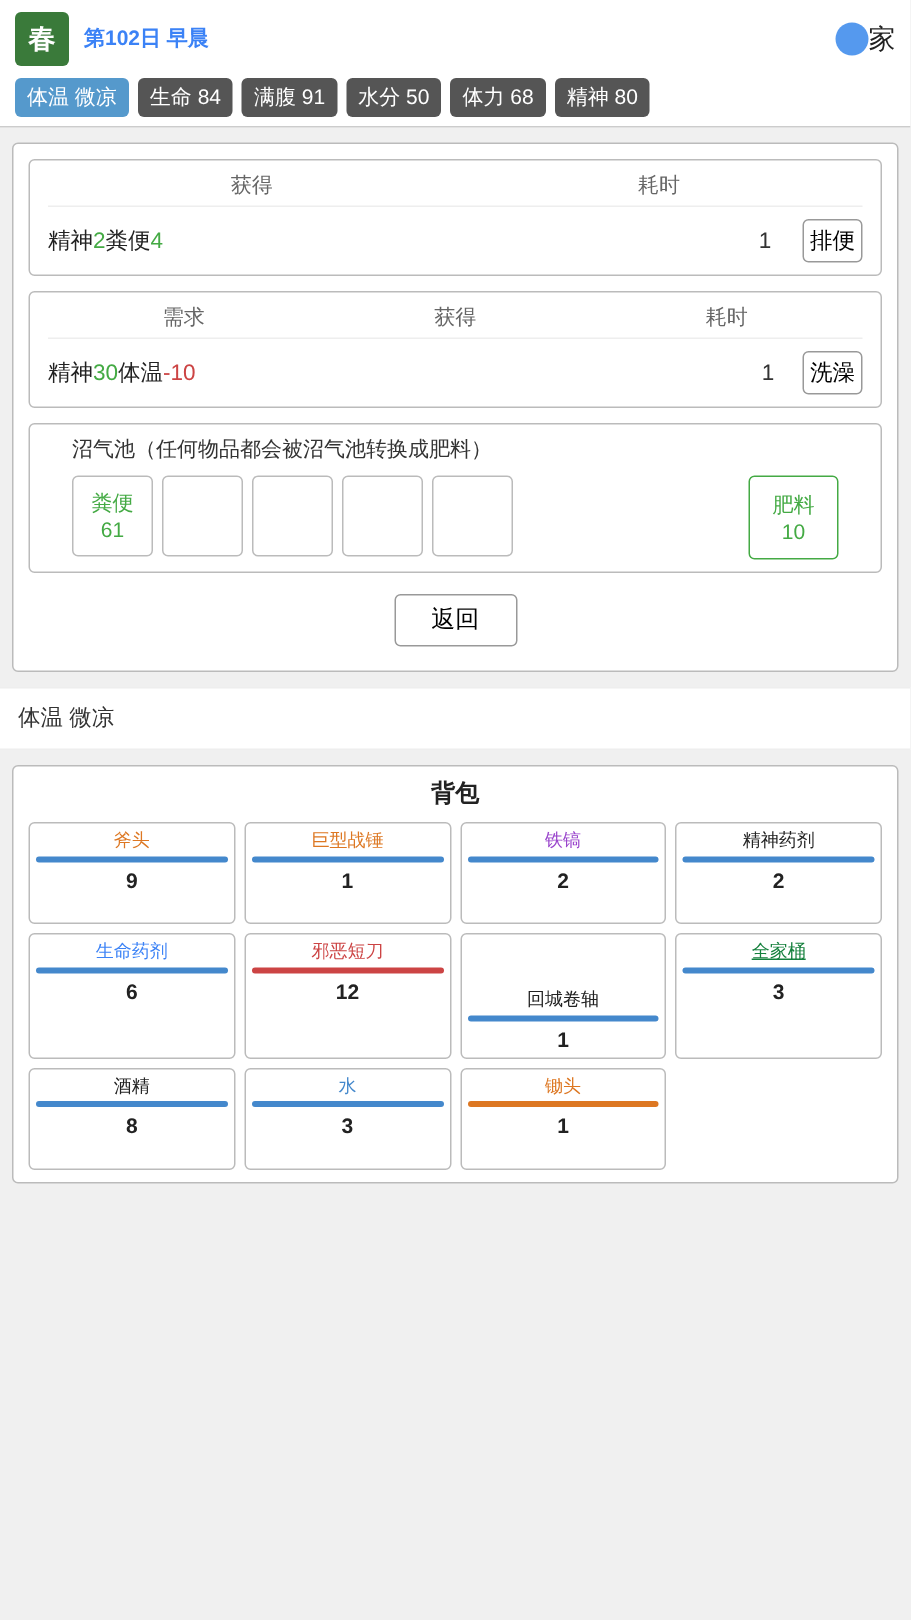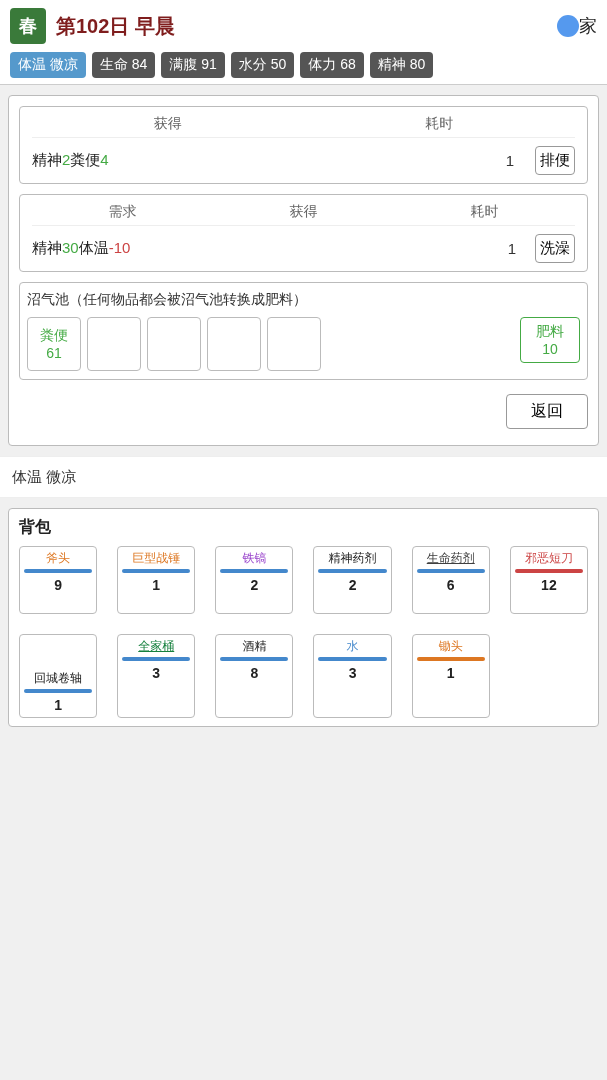--- a/index.html
+++ b/index.html
@@ -30,23 +30,23 @@
       font-weight: bold;
       width: 36px;
       height: 36px;
       display: flex;
       align-items: center;
       justify-content: center;
       border-radius: 4px;
       margin-right: 10px;
     }
     .day-title {
-      font-size: 20px;
+      font-size: 14px;
       font-weight: bold;
-      color: #7f1d1d;
+      color: #3b82f6;
       flex: 1;
     }
     .circle-blue {
       width: 22px;
       height: 22px;
       border-radius: 50%;
       background: #5599ee;
       margin-left: 10px;
     }
     .home-label {
@@ -147,21 +147,21 @@
     }
     .needs-col {
       flex: 1;
       font-size: 15px;
     }
 
     
     .biogas-panel {
       border: 1px solid #bbb;
       border-radius: 4px;
-      padding: 8px 7px;
+      padding: 8px 28px;
       margin-bottom: 10px;
     }
     .biogas-title {
       font-size: 14px;
       color: #333;
       margin-bottom: 8px;
     }
     .biogas-items {
       display: flex;
       gap: 6px;
@@ -179,33 +179,33 @@
       font-size: 14px;
     }
     .biogas-slot.filled {
       color: #44aa44;
     }
     .biogas-output {
       margin-left: auto;
       border: 1px solid #44aa44;
       border-radius: 4px;
       width: 60px;
-      height: 46px;
+      height: 56px;
       display: flex;
       flex-direction: column;
       align-items: center;
       justify-content: center;
       font-size: 14px;
       color: #44aa44;
     }
 
     
     .return-row {
       display: flex;
-      justify-content: flex-end;
+      justify-content: center;
       padding: 4px 0 6px 0;
     }
     .return-btn {
       border: 1px solid #999;
       border-radius: 4px;
       padding: 6px 24px;
       background: #fff;
       font-size: 16px;
       cursor: pointer;
     }
@@ -223,29 +223,30 @@
 
     
     .backpack-panel {
       background: #fff;
       margin: 10px 8px;
       border: 1px solid #bbb;
       border-radius: 4px;
       padding: 8px 10px;
     }
     .backpack-title {
+      text-align: center;
       font-size: 16px;
       font-weight: bold;
       margin-bottom: 8px;
       color: #222;
     }
     .backpack-grid {
       display: grid;
-      grid-template-columns: repeat(6, 1fr);
-      gap: 20px;
+      grid-template-columns: repeat(4, 1fr);
+      gap: 6px;
     }
     .item-card {
       border: 1px solid #bbb;
       border-radius: 4px;
       padding: 4px 4px 4px 4px;
       display: flex;
       flex-direction: column;
       align-items: center;
       min-height: 68px;
     }
@@ -365,21 +366,21 @@
         <div class="item-name" style="color: rgb(153, 68, 204);">铁镐</div>
         <div class="item-bar" style="background: rgb(68, 136, 204);"></div>
         <div class="item-count">2</div>
       </div>
       <div class="item-card">
         <div class="item-name" style="color: rgb(34, 34, 34);">精神药剂</div>
         <div class="item-bar" style="background: rgb(68, 136, 204);"></div>
         <div class="item-count">2</div>
       </div>
       <div class="item-card">
-        <div class="item-name" style="color: #404040; text-decoration: underline;">生命药剂</div>
+        <div class="item-name" style="color: #3b82f6;">生命药剂</div>
         <div class="item-bar" style="background: rgb(68, 136, 204);"></div>
         <div class="item-count">6</div>
       </div>
       <div class="item-card">
         <div class="item-name" style="color: rgb(204, 68, 68);">邪恶短刀</div>
         <div class="item-bar" style="background: rgb(204, 68, 68);"></div>
         <div class="item-count">12</div>
       </div>
       <div class="item-card">
         <div class="item-name" style="color: rgb(34, 34, 34); margin-top: 32px;">回城卷轴</div>

